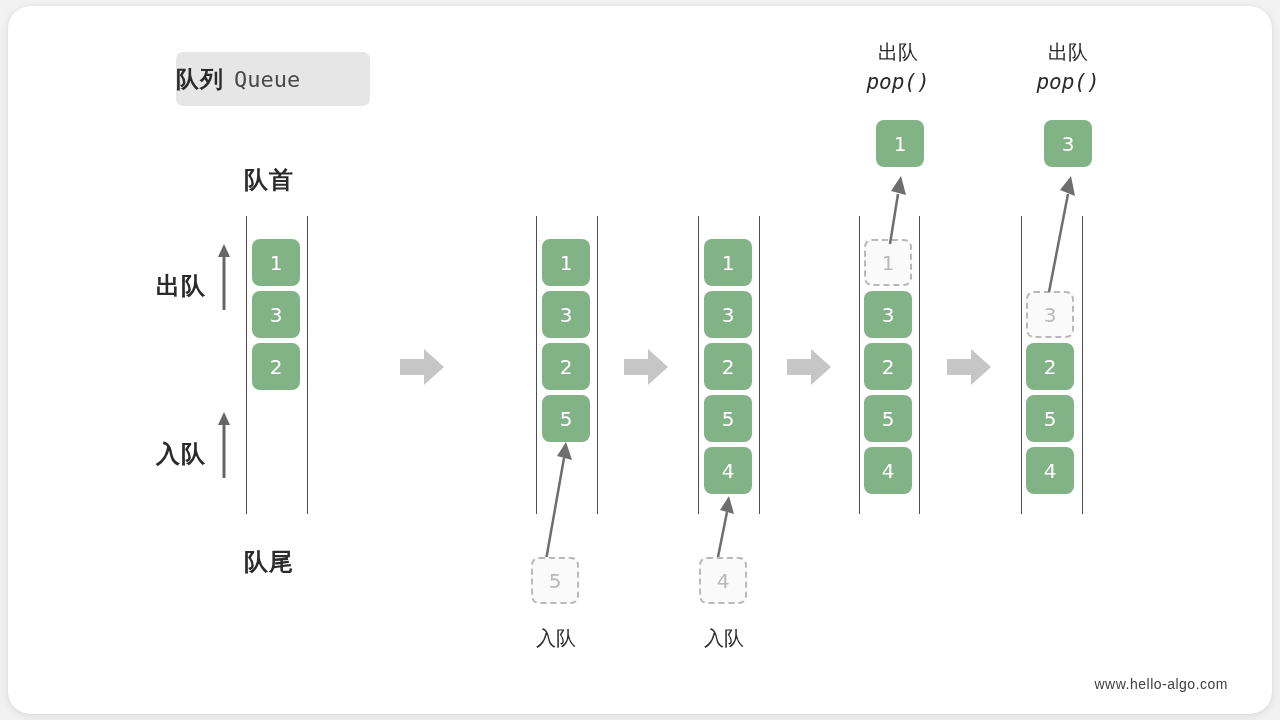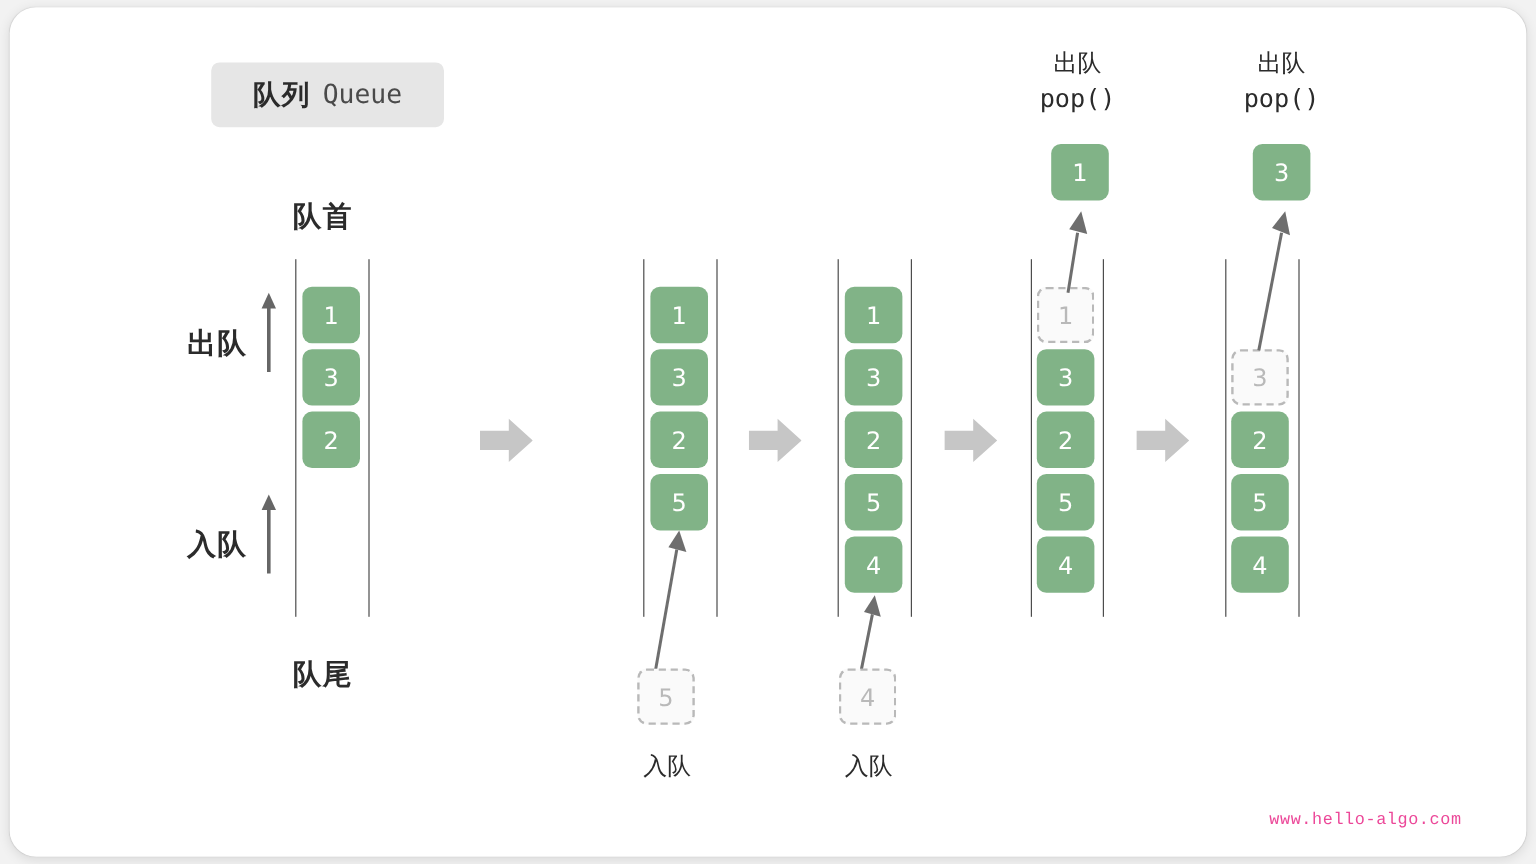--- a/index.html
+++ b/index.html
@@ -30,21 +30,21 @@
   #title-badge {
     position: absolute;
     left: 168px;
     top: 46px;
     width: 194px;
     height: 54px;
     background: #e6e6e6;
     border-radius: 7px;
     display: flex;
     align-items: center;
-    justify-content: center;
+    justify-content: flex-start;
     gap: 10px;
   }
   #title-badge .cn {
     font-size: 23px;
     font-weight: bold;
     color: #2b2b2b;
     letter-spacing: 1px;
   }
   #title-badge .en {
     font-size: 22px;
@@ -106,20 +106,21 @@
   }
   .oplabel .cn {
     font-size: 20px;
     color: #2b2b2b;
     font-family: "DejaVu Sans", "Liberation Sans", sans-serif;
   }
   .oplabel .code {
     font-size: 21px;
     color: #2b2b2b;
     font-family: "DejaVu Sans Mono", "Liberation Mono", monospace;
+    font-style: italic;
   }
   .oplabel .code .num {
     color: #4a9e54;
     font-weight: bold;
   }
 
   
   .sidearrow {
     position: absolute;
     width: 16px;
@@ -127,25 +128,25 @@
   }
 
   
   .conn {
     position: absolute;
     pointer-events: none;
   }
 
   #watermark {
     position: absolute;
-    right: 54px;
+    right: 44px;
     bottom: 22px;
     font-size: 14px;
-    color: #ec4899;
-    font-family: Liberation Mono, monospace;
+    color: #404040;
+    font-family: Liberation Sans, sans-serif;
     letter-spacing: 0.5px;
   }
 </style>
 </head>
 <body>
 
 <div id="stage">
   <div id="card">
 
     <div id="title-badge">

